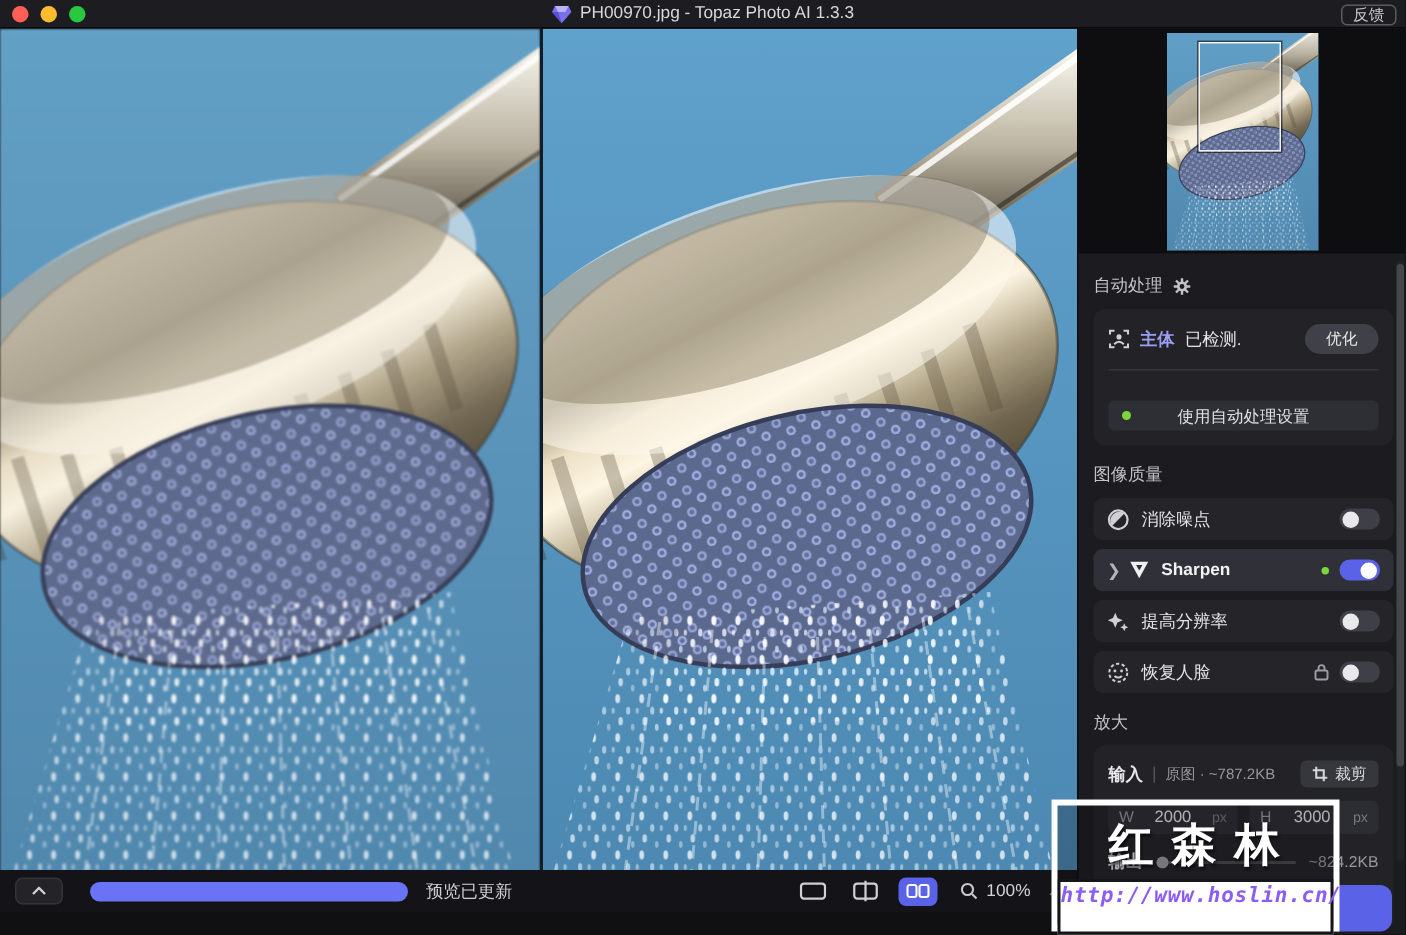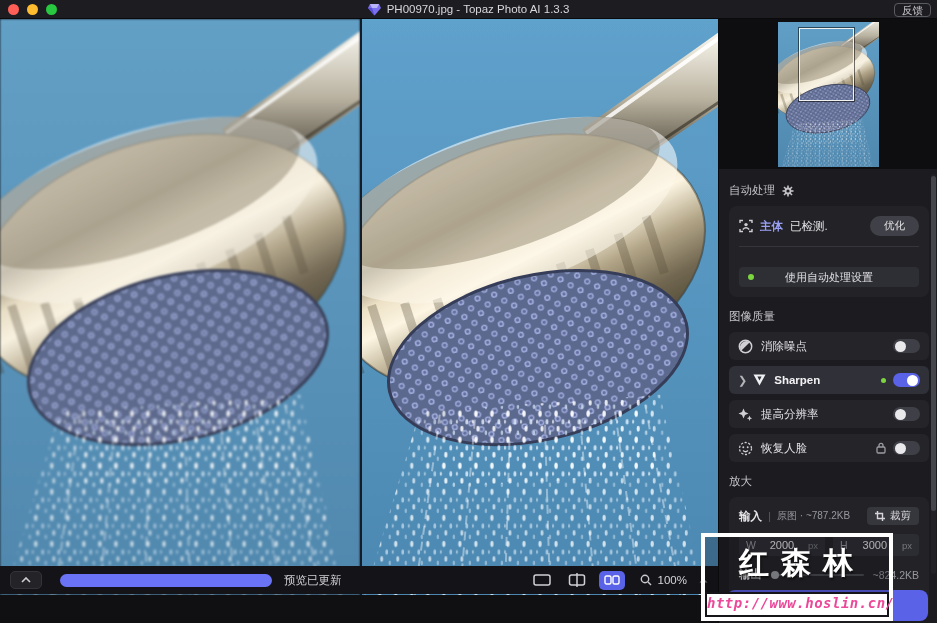--- a/index.html
+++ b/index.html
@@ -88,41 +88,41 @@
   .scale-btn.selected { border-color:#5a62e8; color:#eef; }
   .scale-custom { width:26px; flex:none; display:flex; align-items:center; justify-content:center; }
 
   .save-btn { position:absolute; left:8px; right:9px; bottom:2px; height:31px; background:#5a62e8;
     border:none; border-radius:8px; color:#fff; font-size:12.5px; }
 
   .scrollbar { position:absolute; right:1px; top:155px; width:5px; height:400px; background:#232327; border-radius:3px; }
   .scroll-thumb { position:absolute; top:2px; width:5px; height:335px; background:#45454c; border-radius:3px; }
 
   
-  .statusbar { position:absolute; left:0; top:566px; width:718px; height:28px; background:#141418;
+  .statusbar { position:absolute; left:0; top:580px; width:718px; height:28px; background:#141418;
     display:flex; align-items:center; padding:0 10px; }
   .collapse-btn { width:32px; height:18px; background:#232328; border:1px solid #333339;
     border-radius:5px; display:flex; align-items:center; justify-content:center; }
   .progress-pill { width:212px; height:13px; border-radius:7px; background:#6a73f5; margin-left:18px; }
   .status-text { font-size:11.5px; color:#cfcfd3; margin-left:12px; }
   .view-group { margin-left:auto; display:flex; align-items:center; gap:9px; }
   .view-btn { width:26px; height:19px; border-radius:5px; display:flex; align-items:center; justify-content:center; background:transparent; border:none; }
   .view-btn.active { background:#5a62e8; }
   .zoom-group { display:flex; align-items:center; gap:6px; margin-left:6px; }
   .zoom-text { font-size:11.5px; color:#d5d5d9; }
 
   
   .watermark { position:absolute; left:701px; top:533px; width:192px; height:88px;
     border:4px solid #fff; background:rgba(12,12,16,.25); z-index:60;
     display:flex; flex-direction:column; }
   .wm-name { text-align:center; color:#fff; font-weight:bold; font-size:30px; letter-spacing:12px;
     padding:6px 0 2px 10px; text-shadow:1px 2px 2px rgba(0,0,0,.6); white-space:nowrap; }
-  .wm-url { margin-top:auto; background:#fff; border:2px solid #16161a; color:#ec4899;
+  .wm-url { margin-top:auto; background:#fff; border:2px solid #16161a; color:#8b5cf6;
     font-family:"DejaVu Sans Mono","Liberation Mono",monospace; font-weight:bold; font-style:italic;
-    font-size:14px; text-align:center; padding:1px 0 4px 0; white-space:nowrap; letter-spacing:.5px; }
+    font-size:14px; text-align:center; padding:1px 0 16px 0; white-space:nowrap; letter-spacing:.5px; }
 
   svg.icon { display:block; }
 </style>
 </head>
 <body>
 
 <svg width="0" height="0" style="position:absolute">
   <defs>
     <linearGradient id="bgGrad" x1="0" y1="0" x2="0" y2="1">
       <stop offset="0" stop-color="#61a0c8"></stop>

